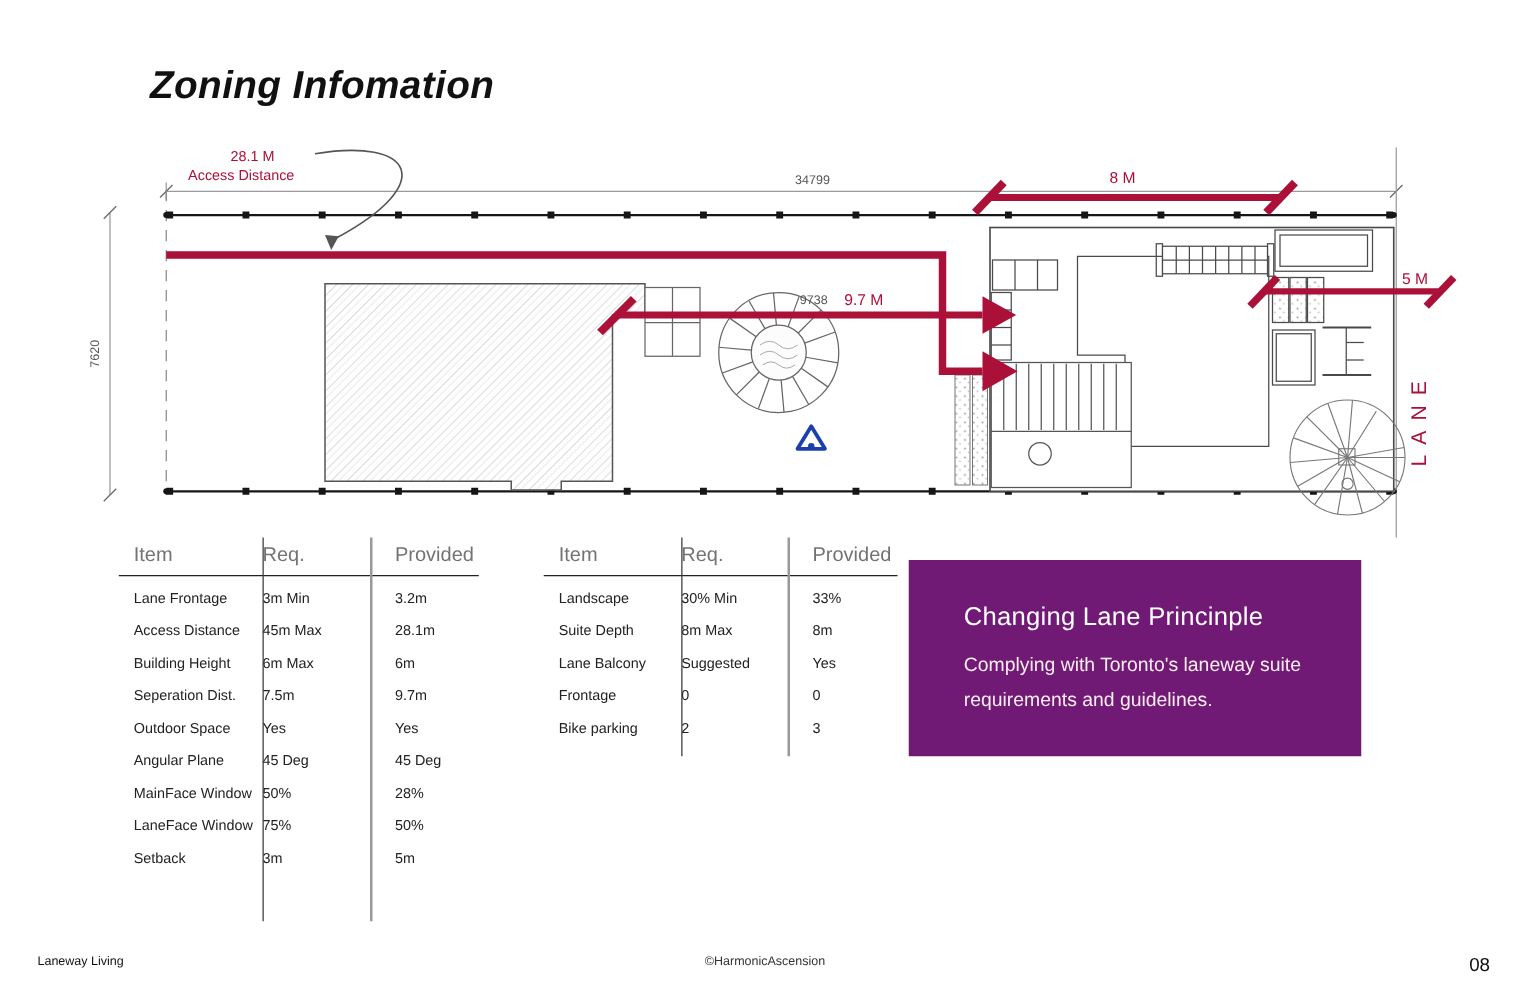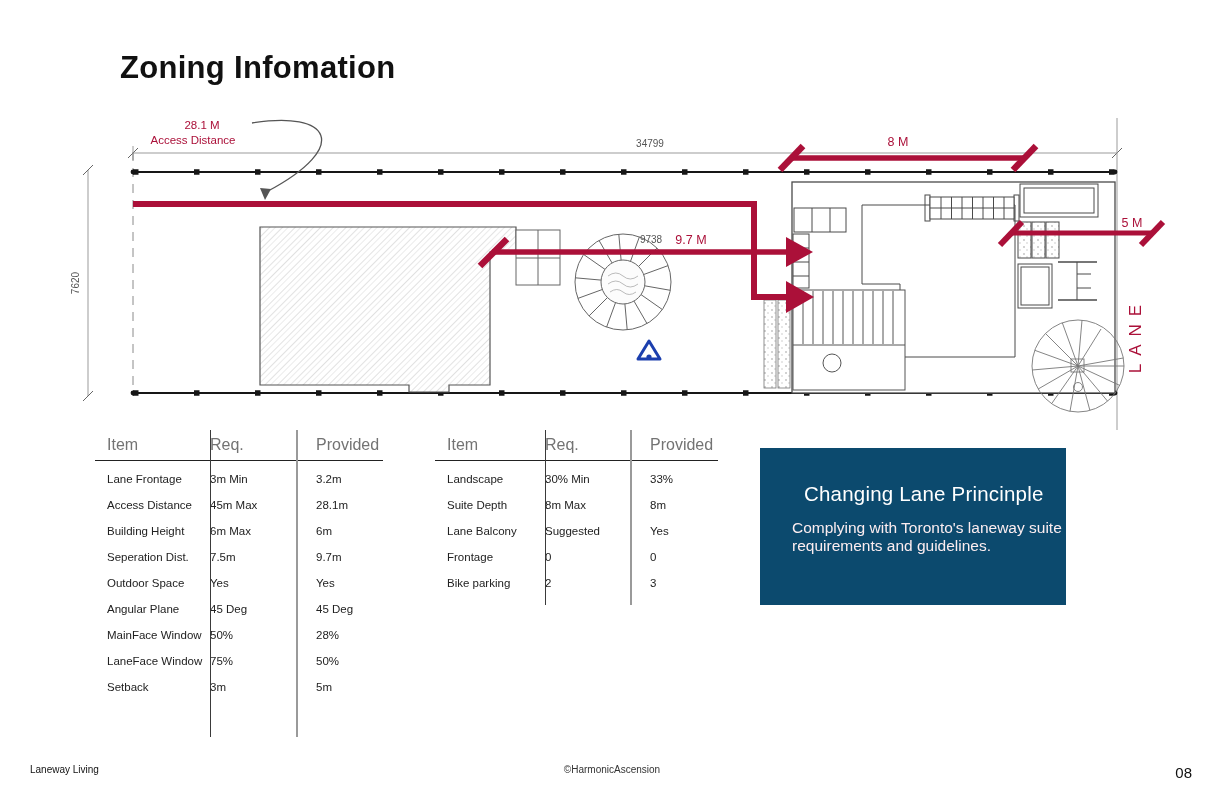--- a/index.html
+++ b/index.html
@@ -1,42 +1,42 @@
 <!DOCTYPE html>
 <html><head>
 <meta charset="utf-8">
 <style>
   html,body{margin:0;padding:0}
   body{width:1224px;height:792px;position:relative;background:#fff;overflow:hidden;
        font-family:"Liberation Sans",sans-serif;color:#1a1a1a}
   .page-title{position:absolute;left:120px;top:50px;font-size:31px;font-weight:700;
-       color:#111;margin:0;letter-spacing:.3px}
+       font-style:italic;color:#111;margin:0;letter-spacing:.3px}
   svg.plan{position:absolute;left:0;top:0;pointer-events:none}
   svg text{font-family:"Liberation Sans",sans-serif}
 
   .table{position:absolute}
   .thead{display:grid;height:30px;align-items:center;font-size:16px;color:#737373}
   .trow{display:grid;height:26px;align-items:center;font-size:11.5px;color:#222}
   .t-left .thead,.t-left .trow{grid-template-columns:115px 86px 99px}
   .t-right .thead,.t-right .trow{grid-template-columns:110px 85px 90px}
   .c1{padding-left:12px}.c2{}.c3{padding-left:20px}
   .rows{margin-top:6px}
   .hline{position:absolute;top:30px;left:0;height:1px;background:#222}
   .vlineA{position:absolute;top:0;width:1px;background:#3a3a3a}
   .vlineB{position:absolute;top:0;width:2px;background:#9a9a9a}
   .t-left .hline{width:288px}
   .t-left .vlineA{left:115px;height:307px}
   .t-left .vlineB{left:201px;height:307px}
   .t-right .hline{width:283px}
   .t-right .vlineA{left:110px;height:175px}
   .t-right .vlineB{left:195px;height:175px}
 
-  .callout{position:absolute;left:760px;top:448px;width:306px;height:157px;background:#0c4a6e}
+  .callout{position:absolute;left:727px;top:448px;width:362px;height:157px;background:#701a75}
   .callout h2{margin:34px 0 0 44px;font-size:20.5px;font-weight:400;color:#ffffff;letter-spacing:.2px}
-  .callout p{margin:13px 0 0 32px;width:280px;font-size:15.5px;line-height:18px;color:#fcedf0}
+  .callout p{margin:13px 0 0 44px;width:280px;font-size:15.5px;line-height:28px;color:#fcedf0}
 
   .f-left{position:absolute;left:30px;top:764px;font-size:10px;color:#111}
   .f-center{position:absolute;left:0;right:0;top:764px;text-align:center;font-size:10px;color:#333}
   .f-right{position:absolute;right:32px;top:764px;font-size:15px;color:#111}
 </style>
 </head>
 <body>
 
 <h1 class="page-title">Zoning Infomation</h1>
 

